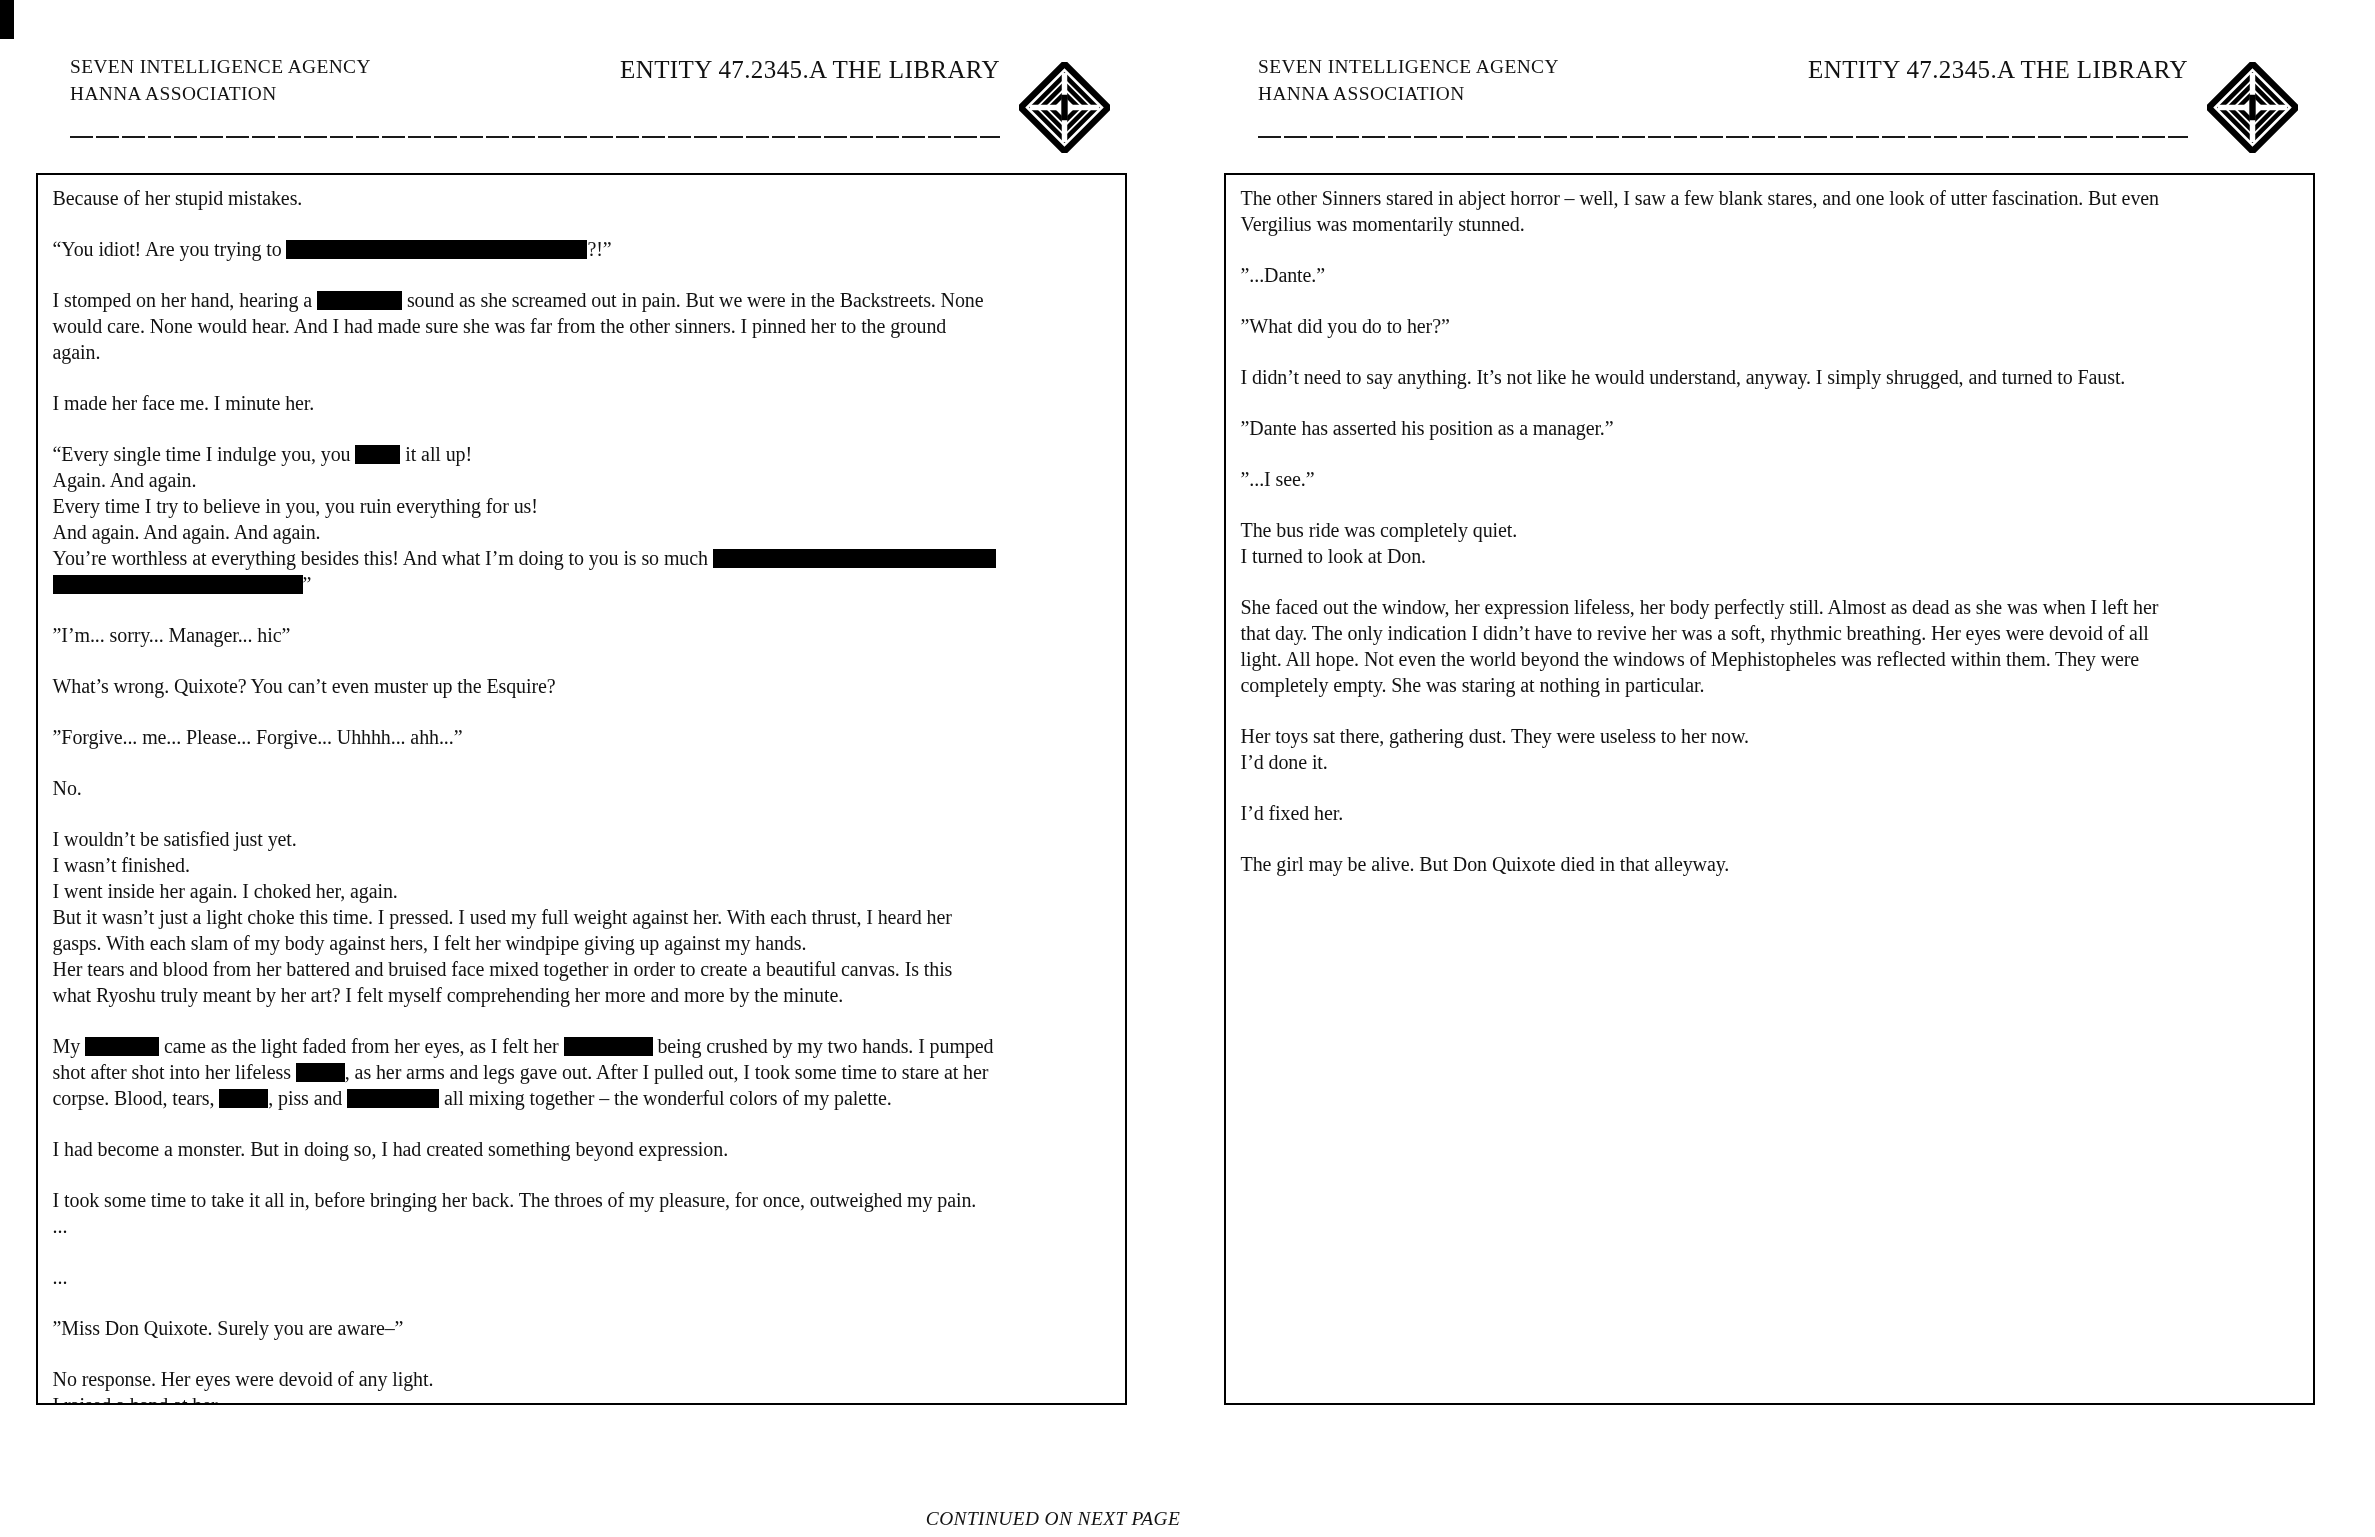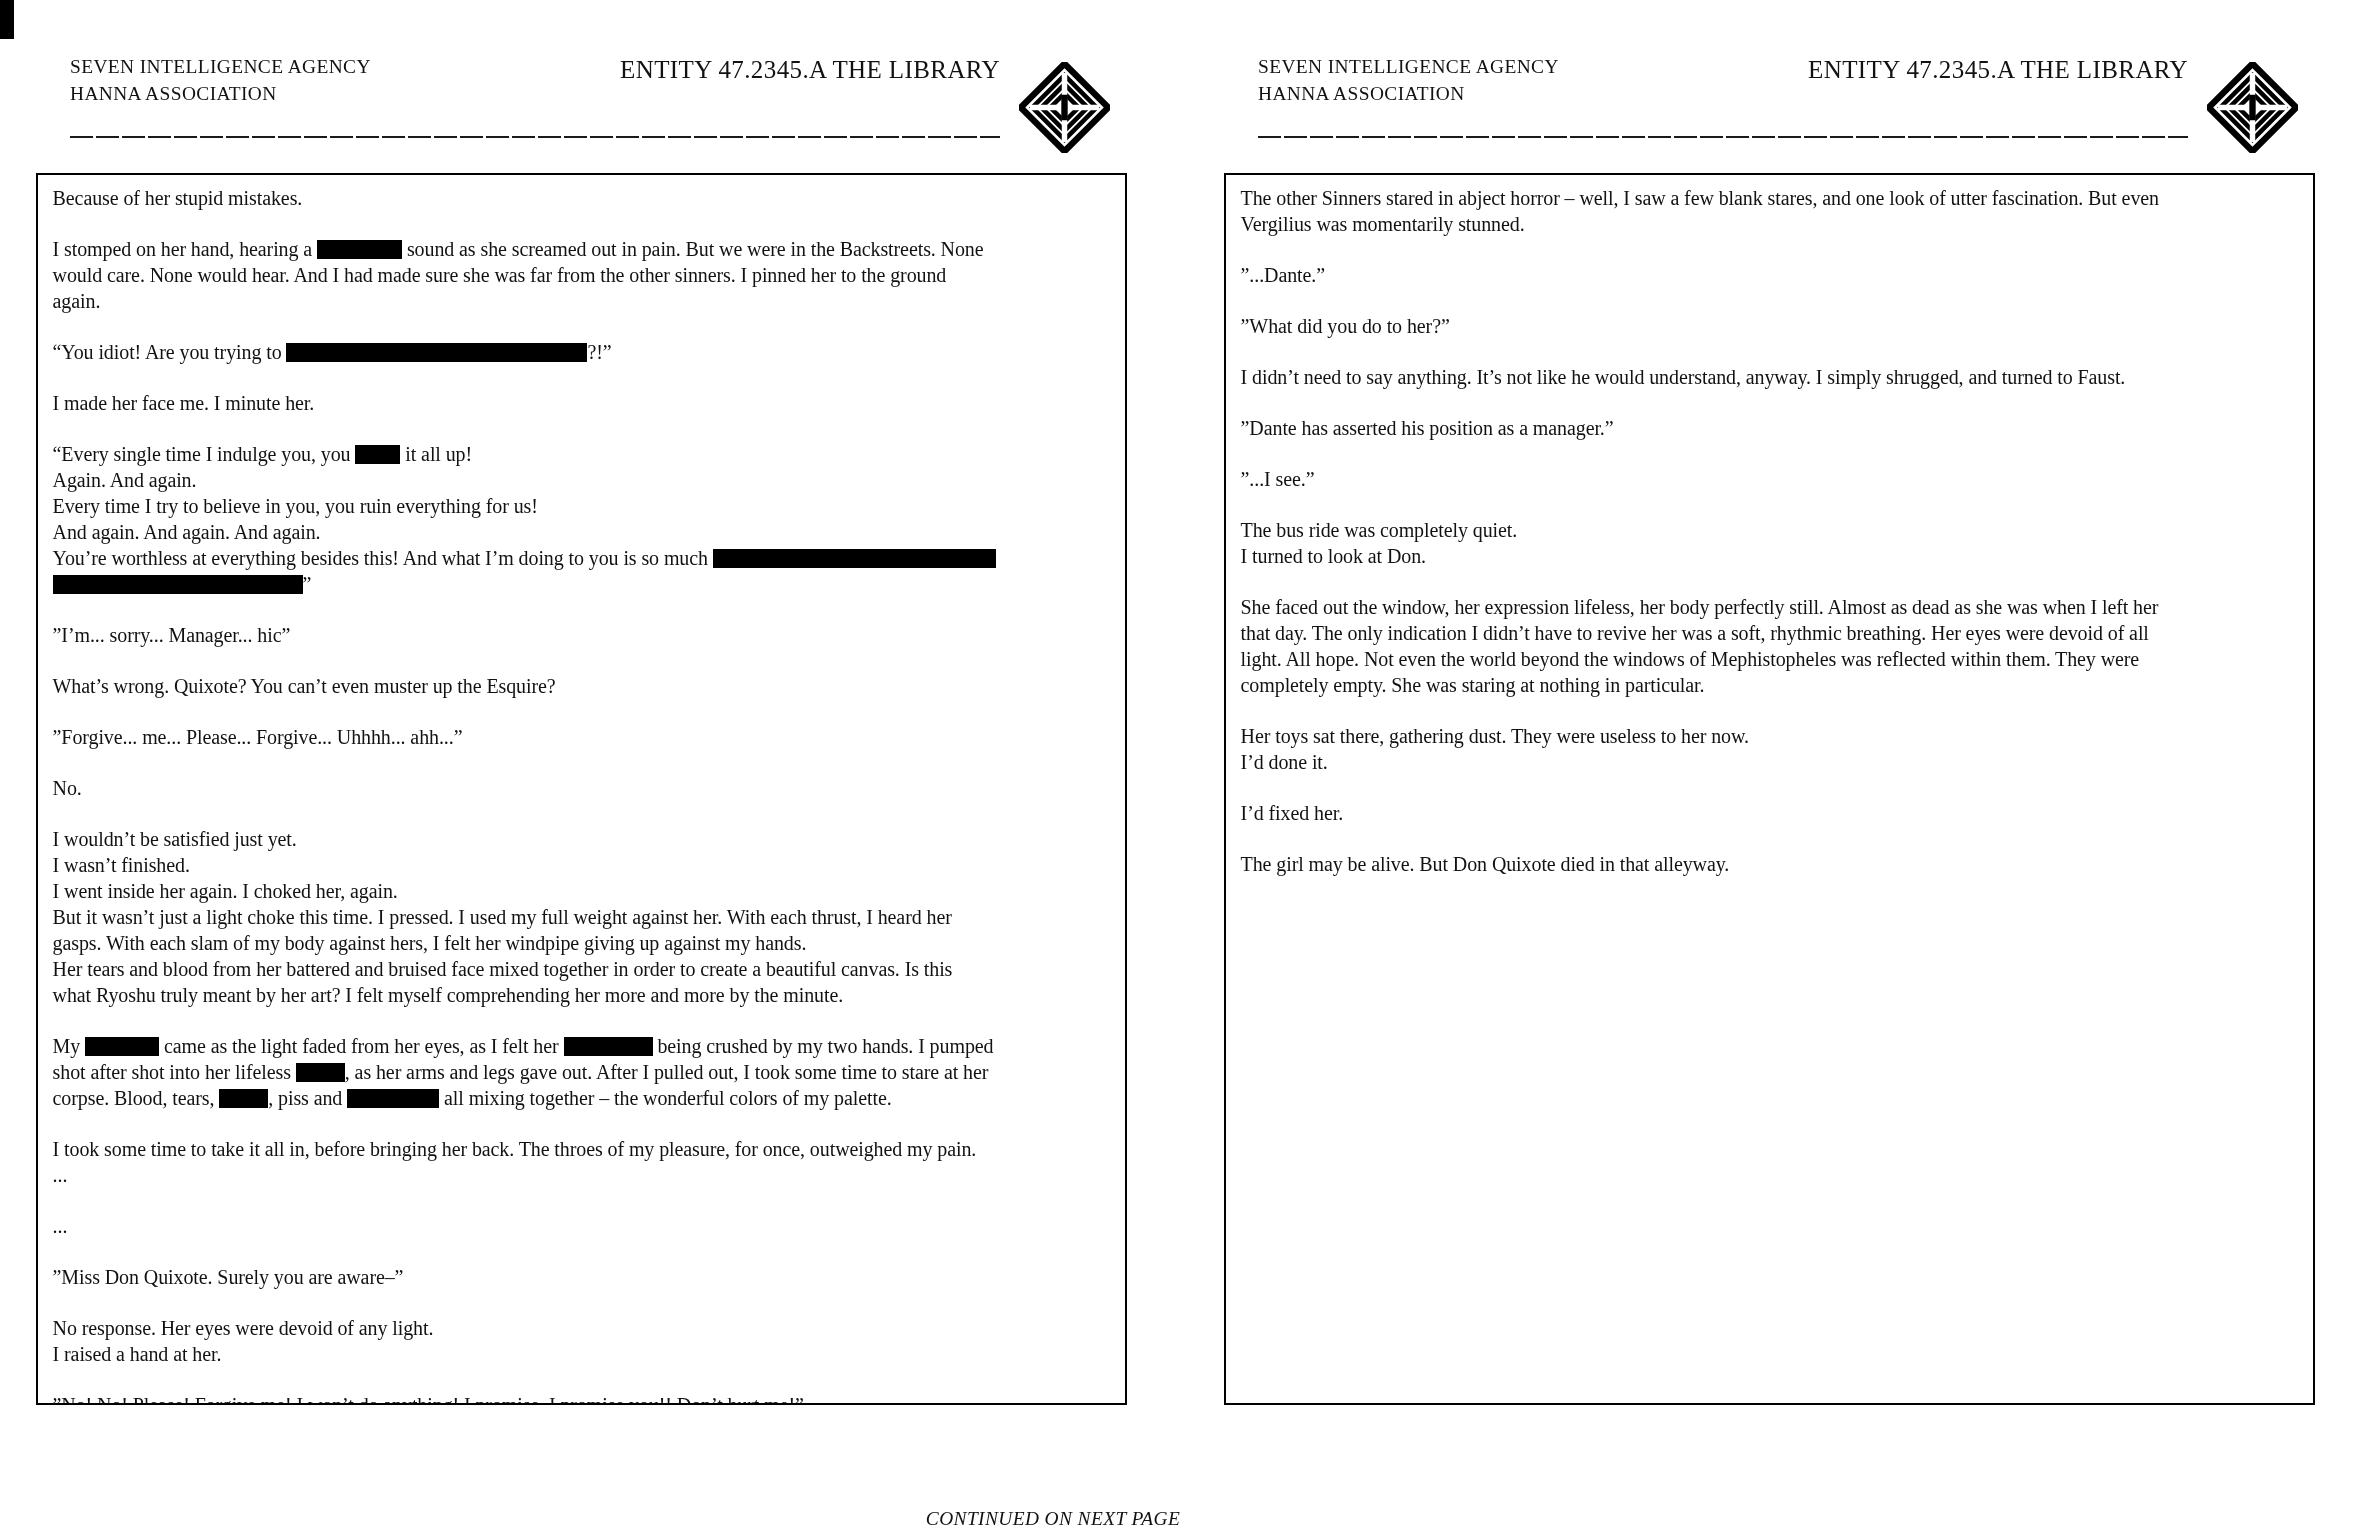--- a/index.html
+++ b/index.html
@@ -61,30 +61,31 @@
         <line x1="50" y1="12" x2="50" y2="88"></line>
         <line x1="12" y1="50" x2="88" y2="50"></line>
       </g>
       <rect x="46.5" y="36" width="7" height="28" fill="#000"></rect>
       <rect x="16" y="16" width="68" height="68" fill="none" stroke="#000" stroke-width="7" transform="rotate(45 50 50)"></rect>
     </svg>
   </div>
   <div class="header-rule"></div>
   <div class="doc-box">
       <p class="para">Because of her stupid mistakes.</p>
+      <p class="para">“You idiot! Are you trying to <span class="redacted" style="width: 301px;"></span>?!”</p>
       <p class="para">I stomped on her hand, hearing a <span class="redacted" style="width: 85px;"></span> sound as she screamed out in pain. But we were in the Backstreets. None<br>would care. None would hear. And I had made sure she was far from the other sinners. I pinned her to the ground<br>again.</p>
-      <p class="para">“You idiot! Are you trying to <span class="redacted" style="width: 301px;"></span>?!”</p>
       <p class="para">I made her face me. I minute her.</p>
       <p class="para">“Every single time I indulge you, you <span class="redacted" style="width: 45px;"></span> it all up!<br>Again. And again.<br>Every time I try to believe in you, you ruin everything for us!<br>And again. And again. And again.<br>You’re worthless at everything besides this! And what I’m doing to you is so much <span class="redacted" style="width: 283px;"></span><br><span class="redacted" style="width: 250px;"></span>”</p>
       <p class="para">”I’m... sorry... Manager... hic”</p>
       <p class="para">What’s wrong. Quixote? You can’t even muster up the Esquire?</p>
       <p class="para">”Forgive... me... Please... Forgive... Uhhhh... ahh...”</p>
       <p class="para">No.</p>
       <p class="para">I wouldn’t be satisfied just yet.<br>I wasn’t finished.<br>I went inside her again. I choked her, again.<br>But it wasn’t just a light choke this time. I pressed. I used my full weight against her. With each thrust, I heard her<br>gasps. With each slam of my body against hers, I felt her windpipe giving up against my hands.<br>Her tears and blood from her battered and bruised face mixed together in order to create a beautiful canvas. Is this<br>what Ryoshu truly meant by her art? I felt myself comprehending her more and more by the minute.</p>
       <p class="para">My <span class="redacted" style="width: 74px;"></span> came as the light faded from her eyes, as I felt her <span class="redacted" style="width: 89px;"></span> being crushed by my two hands. I pumped<br>shot after shot into her lifeless <span class="redacted" style="width: 49px;"></span>, as her arms and legs gave out. After I pulled out, I took some time to stare at her<br>corpse. Blood, tears, <span class="redacted" style="width: 49px;"></span>, piss and <span class="redacted" style="width: 92px;"></span> all mixing together – the wonderful colors of my palette.</p>
+      <p class="para">I had become a monster. But in doing so, I had created something beyond expression.</p>
       <p class="para">I took some time to take it all in, before bringing her back. The throes of my pleasure, for once, outweighed my pain.<br>...</p>
       <p class="para">...</p>
       <p class="para">”Miss Don Quixote. Surely you are aware–”</p>
       <p class="para">No response. Her eyes were devoid of any light.<br>I raised a hand at her.</p>
       <p class="para">”No! No! Please! Forgive me! I won’t do anything! I promise. I promise you!! Don’t hurt me!”</p>
       <p class="para">And then lowered it.<br>Conditioned like a dog.</p>
     </div>
   <div class="continued">CONTINUED ON NEXT PAGE</div>
 </div>
 

